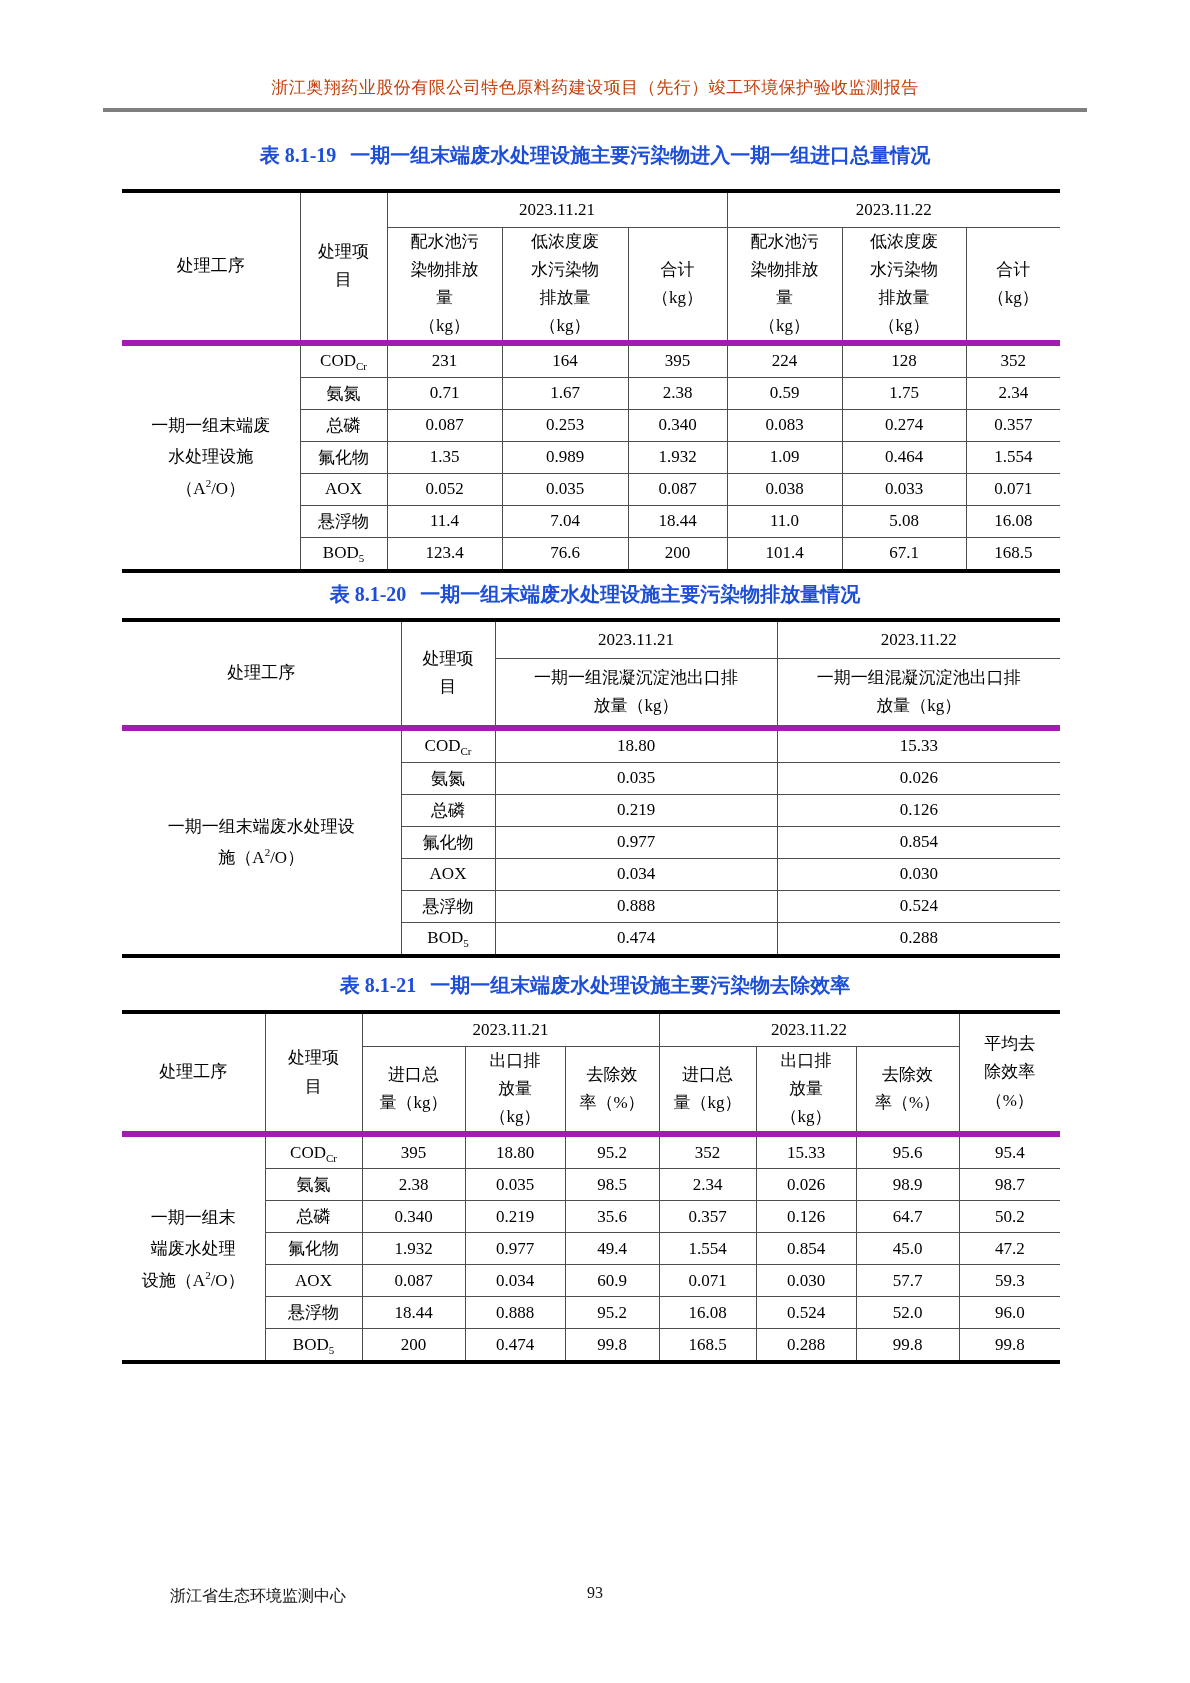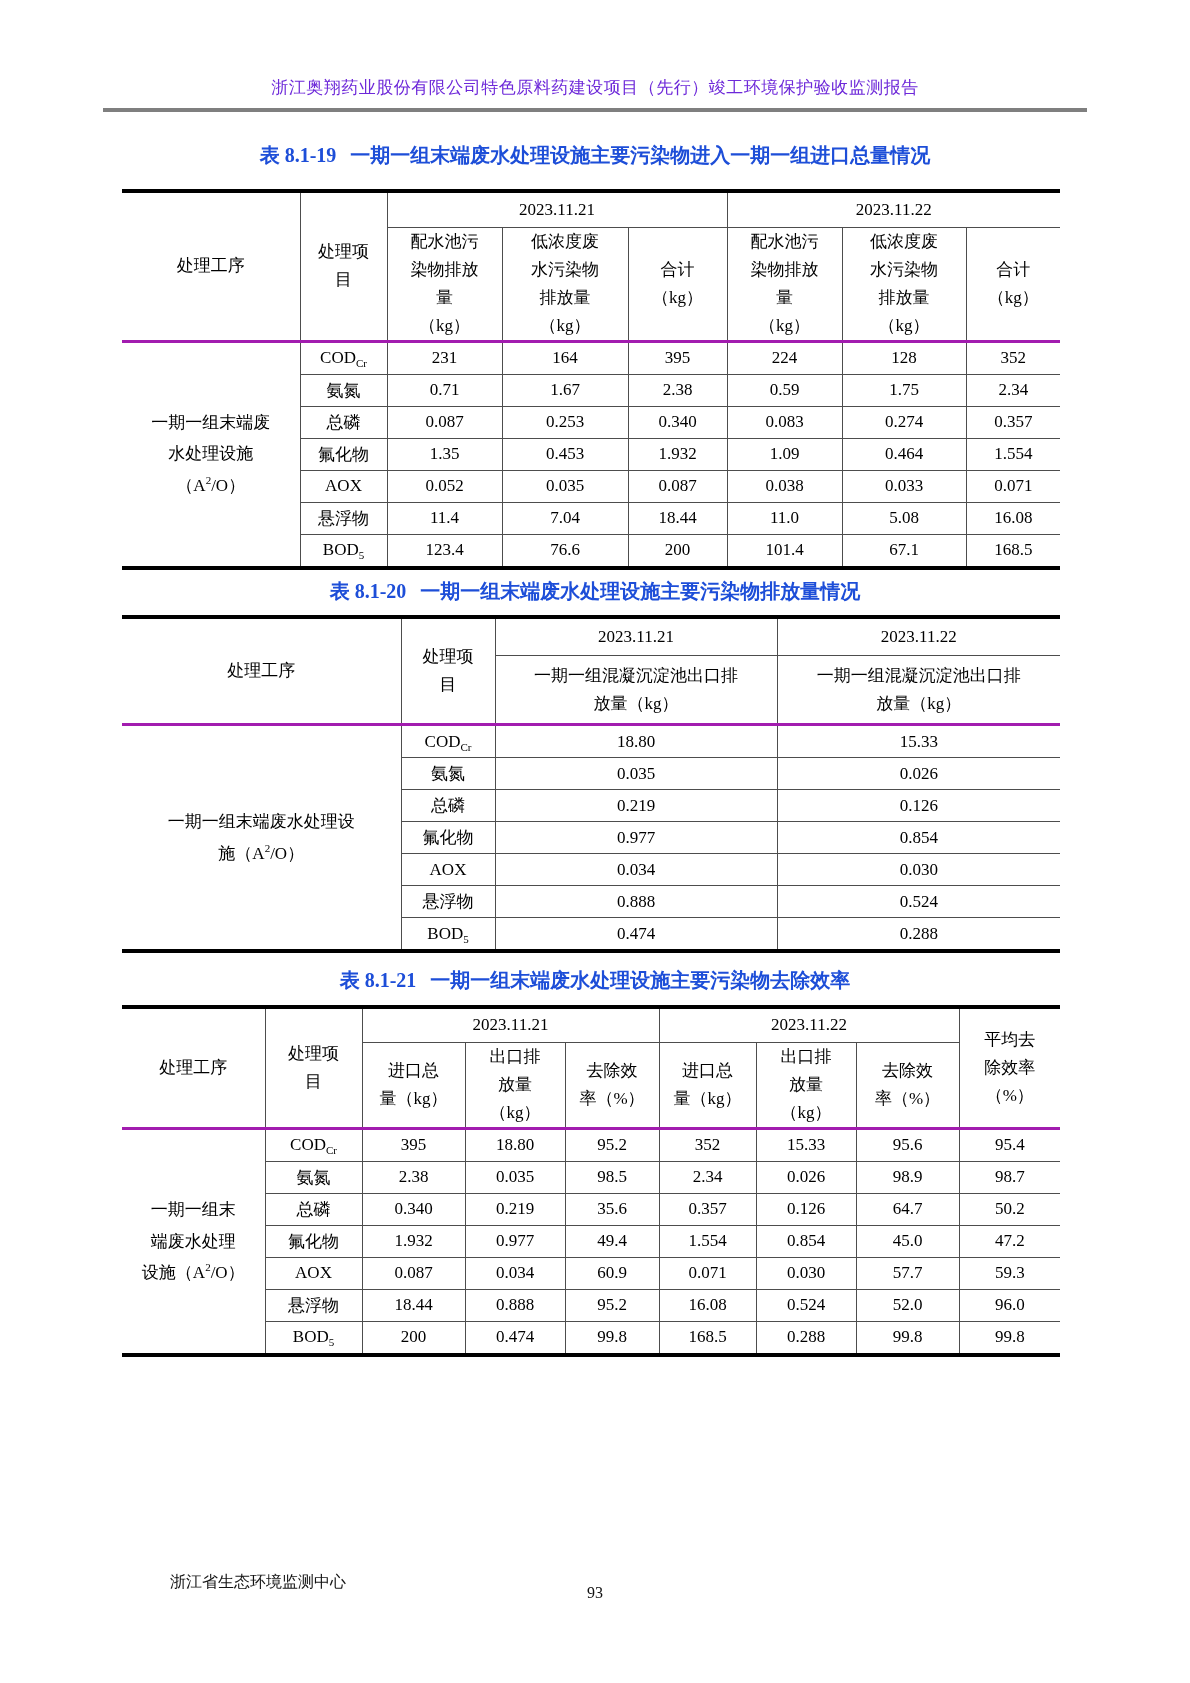--- a/index.html
+++ b/index.html
@@ -3,21 +3,21 @@
 <meta charset="utf-8">
 <style>
   html,body { margin:0; padding:0; }
   body {
     width:1190px; height:1683px; position:relative;
     background:#ffffff; color:#000;
     font-family:"Liberation Serif","DejaVu Serif",serif;
   }
   .doc-header {
     margin:76px 103px 0; text-align:center;
-    font-size:17px; color:#6d28d9; letter-spacing:0.5px;
+    font-size:17px; color:#c2410c; letter-spacing:0.5px;
   }
   .header-rule { margin:9px 103px 0; height:4px; background:#7f7f7f; }
 
   .table-title { text-align:center; font-weight:bold; font-size:20px; color:#1d4ed8; }
   .title-no { margin-right:14px; }
   #title-819 { margin-top:30px; margin-bottom:20px; }
   #title-820 { margin-top:8px;  margin-bottom:10px; }
   #title-821 { margin-top:14px; margin-bottom:11px; }
 
   table {
@@ -27,35 +27,35 @@
     font-size:17px;
   }
   th, td {
     border:1px solid #4d4d4d; padding:0;
     text-align:center; vertical-align:middle; font-weight:normal;
   }
   th { white-space:pre-line; line-height:1.65; }
   .no-left  { border-left:none !important; }
   .no-right { border-right:none !important; }
   thead tr:last-child th { border-bottom:2px solid #000; }
-  tbody tr:first-child td { border-top:3px solid #a21caf;margin-top:37px; }
+  tbody tr:first-child td { border-top:6px solid #a21caf;margin-top:37px; }
   tbody td { height:31px; }
   .facility { line-height:1.85; }
   sub { font-size:11px; line-height:0; }
   sup { font-size:11px; line-height:0; }
 
   #table-819 .h1 { height:36px; }
   #table-819 .h2 { height:94px; }
   #table-820 .h1 { height:39px; }
   #table-820 .h2 { height:69px; }
   #table-821 .h1 { height:35px; }
   #table-821 .h2 { height:85px; }
 
   .footer { position:absolute; top:1572px; left:0; width:1190px; font-size:16px; color:#111; }
-  .footer-org  { position:absolute; left:170px; top:0; }
+  .footer-org  { position:absolute; left:170px; top:14px; }
   .footer-page { position:absolute; left:0; top:12px; width:100%; text-align:center; }
 </style>
 </head>
 <body>
 
 <div class="doc-header">浙江奥翔药业股份有限公司特色原料药建设项目（先行）竣工环境保护验收监测报告</div>
 <div class="header-rule"></div>
 
 <div class="table-title" id="title-819">
   <span class="title-no">表 8.1-19</span><span>一期一组末端废水处理设施主要污染物进入一期一组进口总量情况</span>
@@ -128,21 +128,21 @@
         <td>0.087</td>
         <td>0.253</td>
         <td>0.340</td>
         <td>0.083</td>
         <td>0.274</td>
         <td class="no-right">0.357</td>
       </tr>
       <tr>
         <td>氟化物</td>
         <td>1.35</td>
-        <td>0.453</td>
+        <td>0.989</td>
         <td>1.932</td>
         <td>1.09</td>
         <td>0.464</td>
         <td class="no-right">1.554</td>
       </tr>
       <tr>
         <td>AOX</td>
         <td>0.052</td>
         <td>0.035</td>
         <td>0.087</td>

